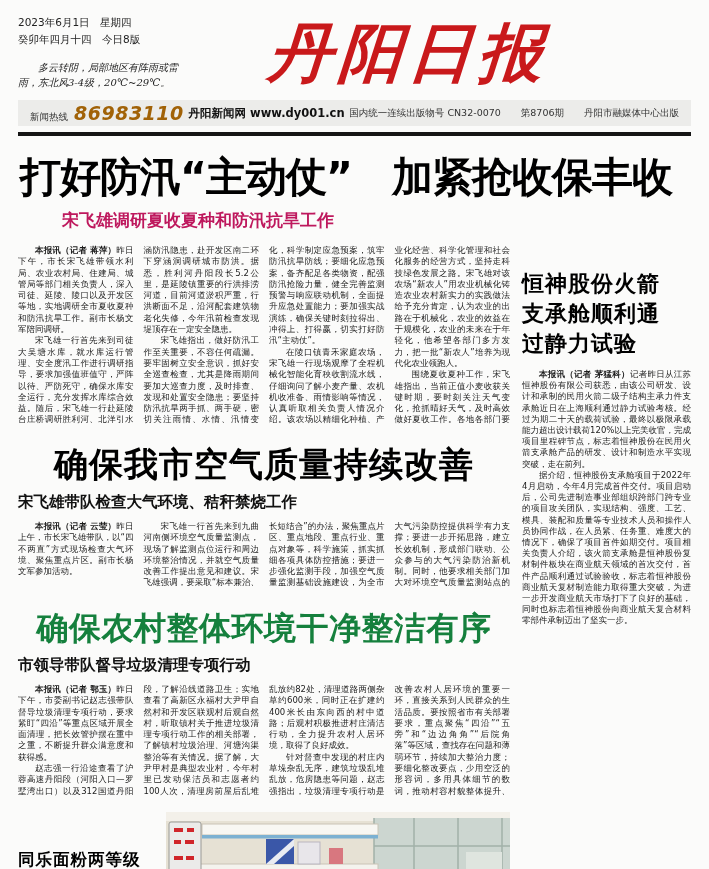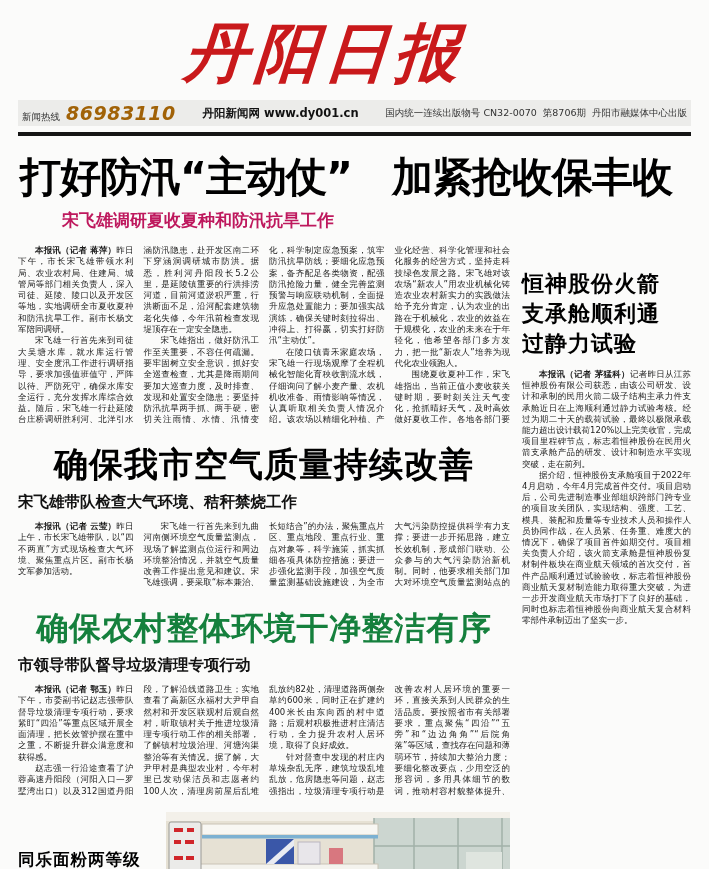--- a/index.html
+++ b/index.html
@@ -13,26 +13,26 @@
   .hleft{width:168px;flex:none;padding-top:4px;}
   .dates{font-size:10.5px;line-height:17px;color:#222;}
   .weather{margin:12px 0 0 0;font-family:"DejaVu Serif",serif;font-style:italic;
     font-size:10px;line-height:15px;color:#222;text-indent:2em;}
   .masthead{flex:1;text-align:center;font-family:"DejaVu Serif",serif;
     font-weight:900;font-style:italic;font-size:64px;line-height:86px;
     color:#c9191b;letter-spacing:6px;transform:skewX(-4deg);}
   .hright{width:60px;flex:none;}
   
   .infobar{margin-top:4px;background:#ececea;height:26px;display:flex;
-    align-items:center;padding:0 4px;justify-content:space-between;}
+    align-items:center;padding:0 12px;justify-content:space-between;}
   .hotline{display:flex;align-items:baseline;gap:6px;}
   .hot-label{font-size:9.5px;color:#333;}
   .hot-num{font-size:19px;font-weight:900;font-style:italic;color:#a16207;letter-spacing:0.5px;}
   .website{font-size:11.5px;font-weight:700;color:#111;}
-  .pubgroup{display:flex;gap:6px;font-size:9.5px;color:#333;}
+  .pubgroup{display:flex;gap:20px;font-size:9.5px;color:#333;}
   .rule{height:4px;background:#151515;margin-top:6px;}
   
   .h1{font-size:41px;font-weight:900;letter-spacing:-1px;line-height:50px;
     margin:16px 0 0 2px;white-space:nowrap;color:#000;}
   .h1sub{font-size:17px;font-weight:700;margin:7px 0 0 44px;color:#be185d;}
   
   .row{display:flex;gap:12px;margin-top:13px;}
   .main{width:492px;flex:none;}
   .cols{column-gap:10px;font-size:8.5px;line-height:11.3px;text-align:justify;
     color:#1c1c1c;overflow:hidden;}
@@ -56,20 +56,27 @@
     width:150px;color:#000;letter-spacing:1px;}
   .sidebar p{font-size:8.5px;line-height:11.2px;text-align:justify;margin:0;
     text-indent:2em;color:#1c1c1c;}
 </style>
 </head>
 <body>
 
 <div class="page">
 
   <div class="header">
+    <div class="hleft">
+      <div class="dates">
+        <div>2023年6月1日　星期四</div>
+        <div>癸卯年四月十四　今日8版</div>
+      </div>
+      <p class="weather">多云转阴，局部地区有阵雨或雷雨，东北风3-4级，20℃~29℃。</p>
+    </div>
     <div class="masthead">丹阳日报</div>
     <div class="hright"></div>
   </div>
 
   <div class="infobar">
     <span class="hotline">
       <span class="hot-label">新闻热线</span>
       <span class="hot-num">86983110</span>
     </span>
     <span class="website">丹阳新闻网 www.dy001.cn</span>

